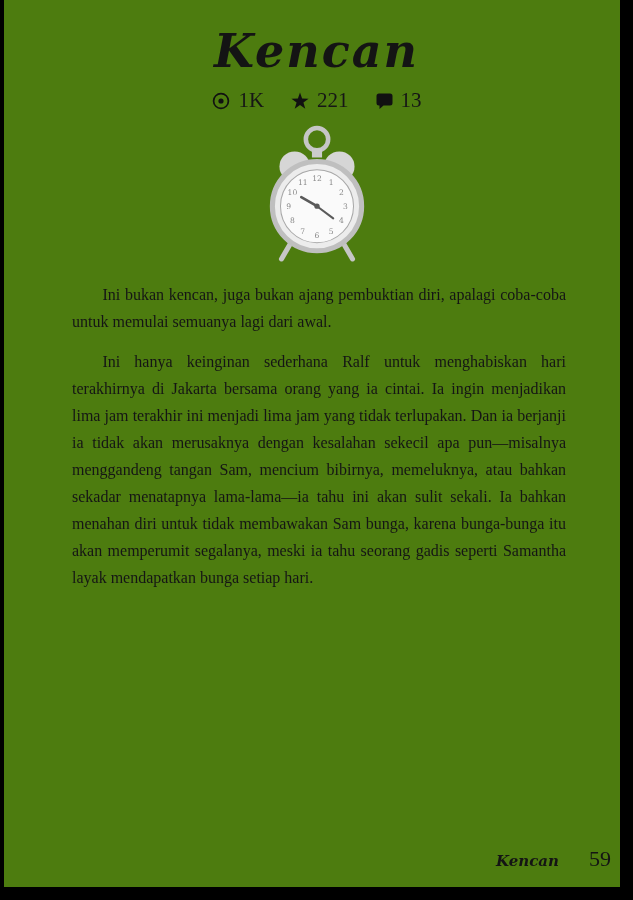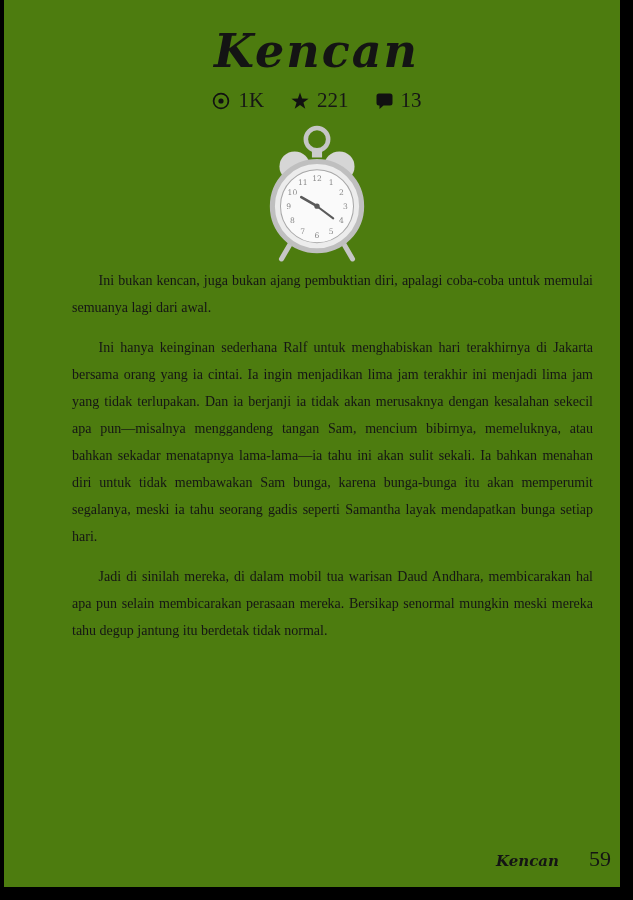--- a/index.html
+++ b/index.html
@@ -45,23 +45,23 @@
     color: #161616;
   }
   .stat svg { display: block; }
 
   .clock-wrap {
     margin-top: 10px;
     text-align: center;
   }
 
   .content {
-    margin-top: 0;
-    padding: 0 40px 0 72px;
-    font-size: 14px;
+    margin-top: 14px;
+    padding: 0 67px 0 72px;
+    font-size: 16px;
     line-height: 27px;
     text-align: justify;
     color: #151515;
   }
   .content p {
     margin: 0 0 13px 0;
     text-indent: 1.9em;
   }
 
   .footer {
@@ -148,20 +148,19 @@
 
       <line x1="54" y1="82" x2="38.5" y2="73" stroke="#5a5a5a" stroke-width="2.6" stroke-linecap="round"></line>
       <line x1="54" y1="82" x2="70" y2="94" stroke="#5a5a5a" stroke-width="2" stroke-linecap="round"></line>
       <circle cx="54" cy="82" r="2.6" fill="#5a5a5a"></circle>
     </svg>
   </div>
 
   <div class="content">
     <p>Ini bukan kencan, juga bukan ajang pembuktian diri, apalagi coba-coba untuk memulai semuanya lagi dari awal.</p>
     <p>Ini hanya keinginan sederhana Ralf untuk menghabiskan hari terakhirnya di Jakarta bersama orang yang ia cintai. Ia ingin menjadikan lima jam terakhir ini menjadi lima jam yang tidak terlupakan. Dan ia berjanji ia tidak akan merusaknya dengan kesalahan sekecil apa pun—misalnya menggandeng tangan Sam, mencium bibirnya, memeluknya, atau bahkan sekadar menatapnya lama-lama—ia tahu ini akan sulit sekali. Ia bahkan menahan diri untuk tidak membawakan Sam bunga, karena bunga-bunga itu akan memperumit segalanya, meski ia tahu seorang gadis seperti Samantha layak mendapatkan bunga setiap hari.</p>
-    <p>Jadi di sinilah mereka, di dalam mobil tua warisan Daud Andhara, membicarakan hal apa pun selain membicarakan perasaan mereka. Bersikap senormal mungkin meski mereka tahu degup jantung itu berdetak tidak normal.</p>
   </div>
 
   <div class="footer">
     <span class="running-title">Kencan</span>
     <span class="page-number">59</span>
   </div>
 </div>
 
 </body></html>

